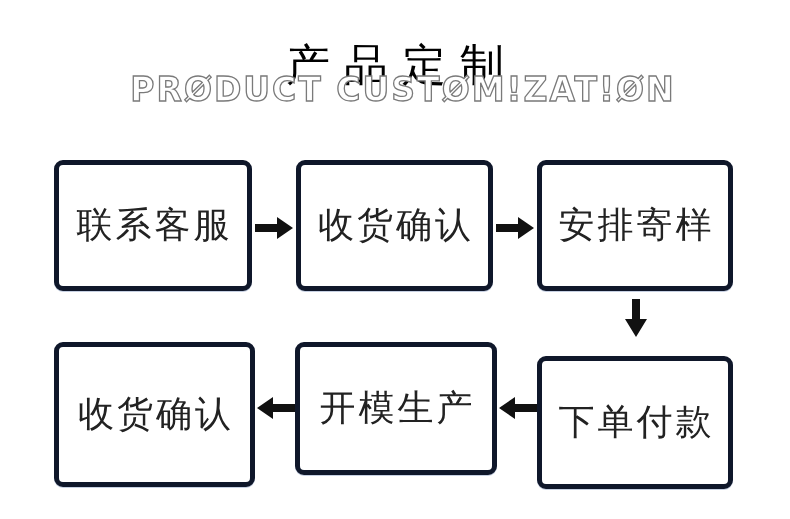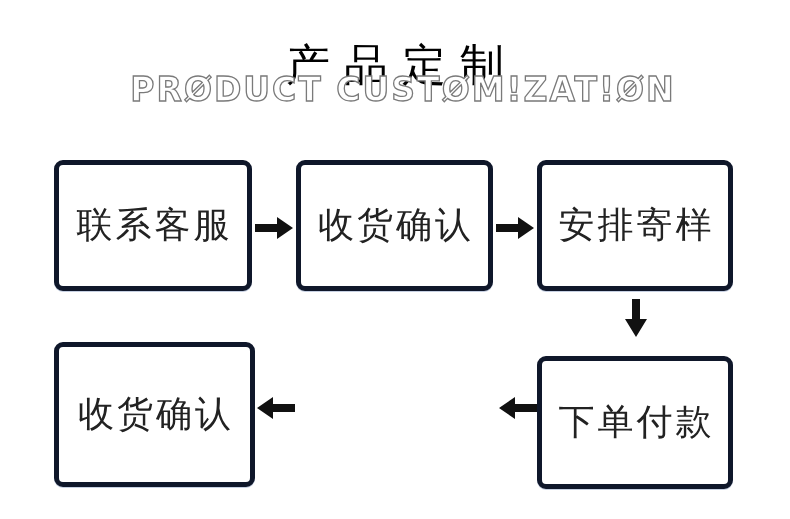--- a/index.html
+++ b/index.html
@@ -112,20 +112,23 @@
   <div class="step b4">
     <span>下单付款</span>
   </div>
 
   <div class="arrow a4">
     <svg width="38" height="22" viewBox="0 0 38 22" xmlns="http://www.w3.org/2000/svg">
       <polygon points="38,7 16,7 16,0 0,11 16,22 16,15 38,15" fill="#111111"></polygon>
     </svg>
   </div>
 
+  <div class="step b5">
+    <span>开模生产</span>
+  </div>
 
   <div class="arrow a5">
     <svg width="38" height="22" viewBox="0 0 38 22" xmlns="http://www.w3.org/2000/svg">
       <polygon points="38,7 16,7 16,0 0,11 16,22 16,15 38,15" fill="#111111"></polygon>
     </svg>
   </div>
 
   <div class="step b6">
     <span>收货确认</span>
   </div>

